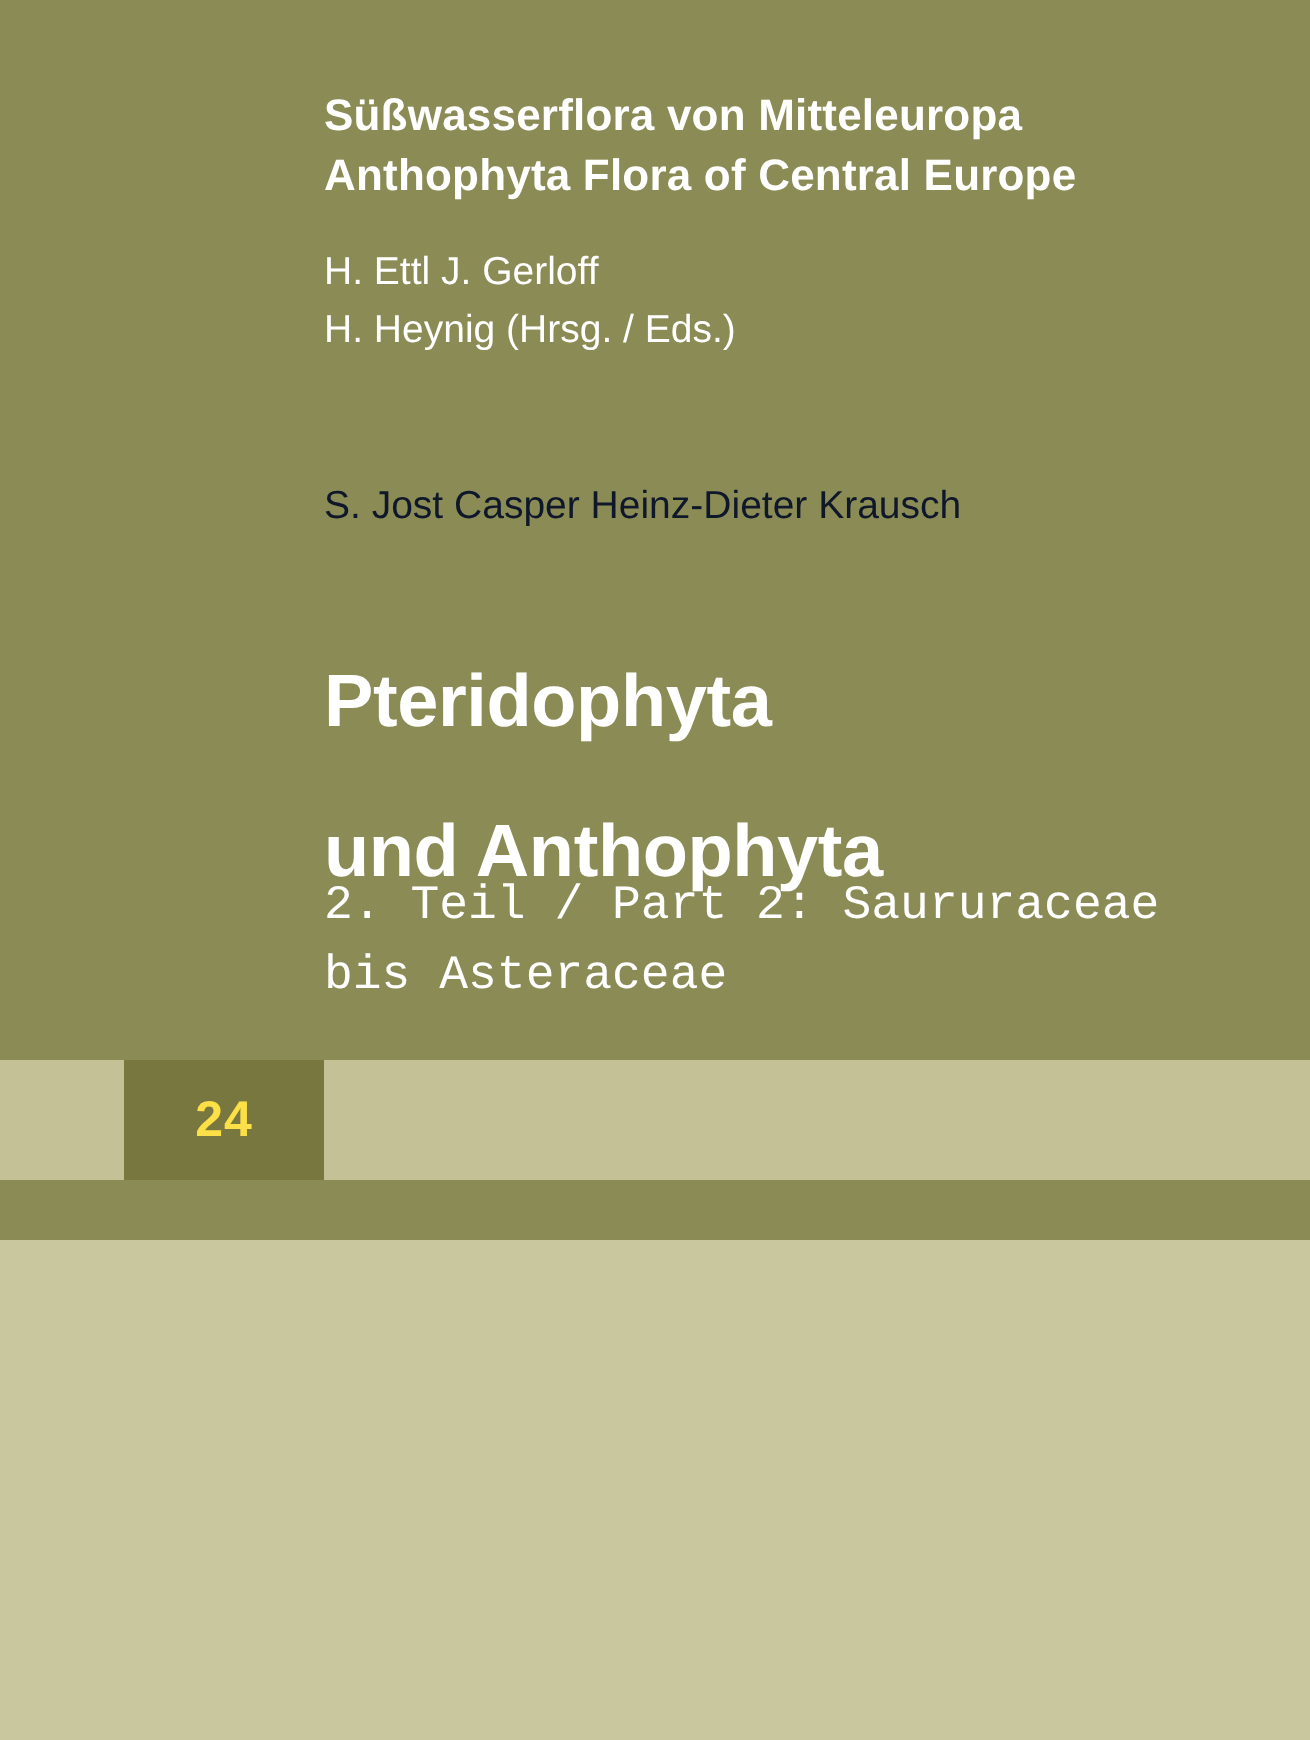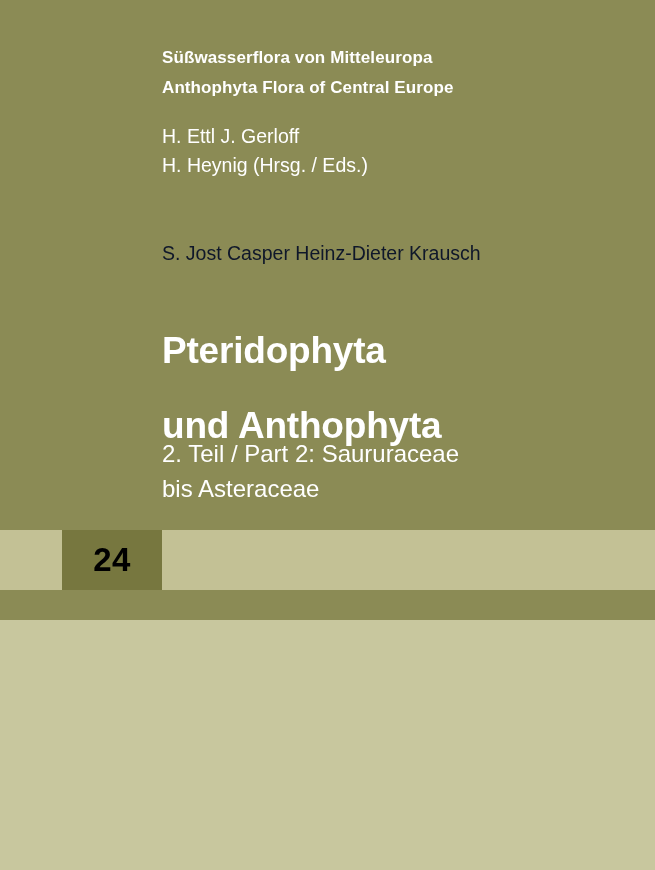--- a/index.html
+++ b/index.html
@@ -43,22 +43,22 @@
     left: 62px;
     top: 530px;
     width: 100px;
     height: 60px;
     background: #77773f;
     display: flex;
     align-items: center;
     justify-content: center;
   }
   .volume-number {
-    color: #000000;
-    font-size: 33px;
+    color: #fde047;
+    font-size: 25px;
     font-weight: 700;
     letter-spacing: 0.5px;
   }
   
   .band-bottom {
     position: absolute;
     left: 0;
     top: 590px;
     width: 655px;
     height: 30px;
@@ -75,21 +75,21 @@
   }
   .text-col {
     position: absolute;
     left: 162px;
     top: 0;
     width: 470px;
   }
   .series-line {
     color: #ffffff;
     font-weight: 700;
-    font-size: 17px;
+    font-size: 22px;
     line-height: 30px;
     letter-spacing: 0.1px;
   }
   .series-block {
     position: absolute;
     top: 43px;
     left: 0;
   }
   .editors-block {
     position: absolute;
@@ -129,20 +129,21 @@
   .subtitle-block {
     position: absolute;
     top: 436px;
     left: 0;
   }
   .subtitle-line {
     color: #ffffff;
     font-size: 24px;
     font-weight: 400;
     line-height: 35px;
+    font-family: Liberation Mono, monospace;
   }
 </style>
 </head>
 <body>
 
 <div class="cover">
 
   <div class="band-top"></div>
   <div class="band-stripe"></div>
   <div class="volume-box">

